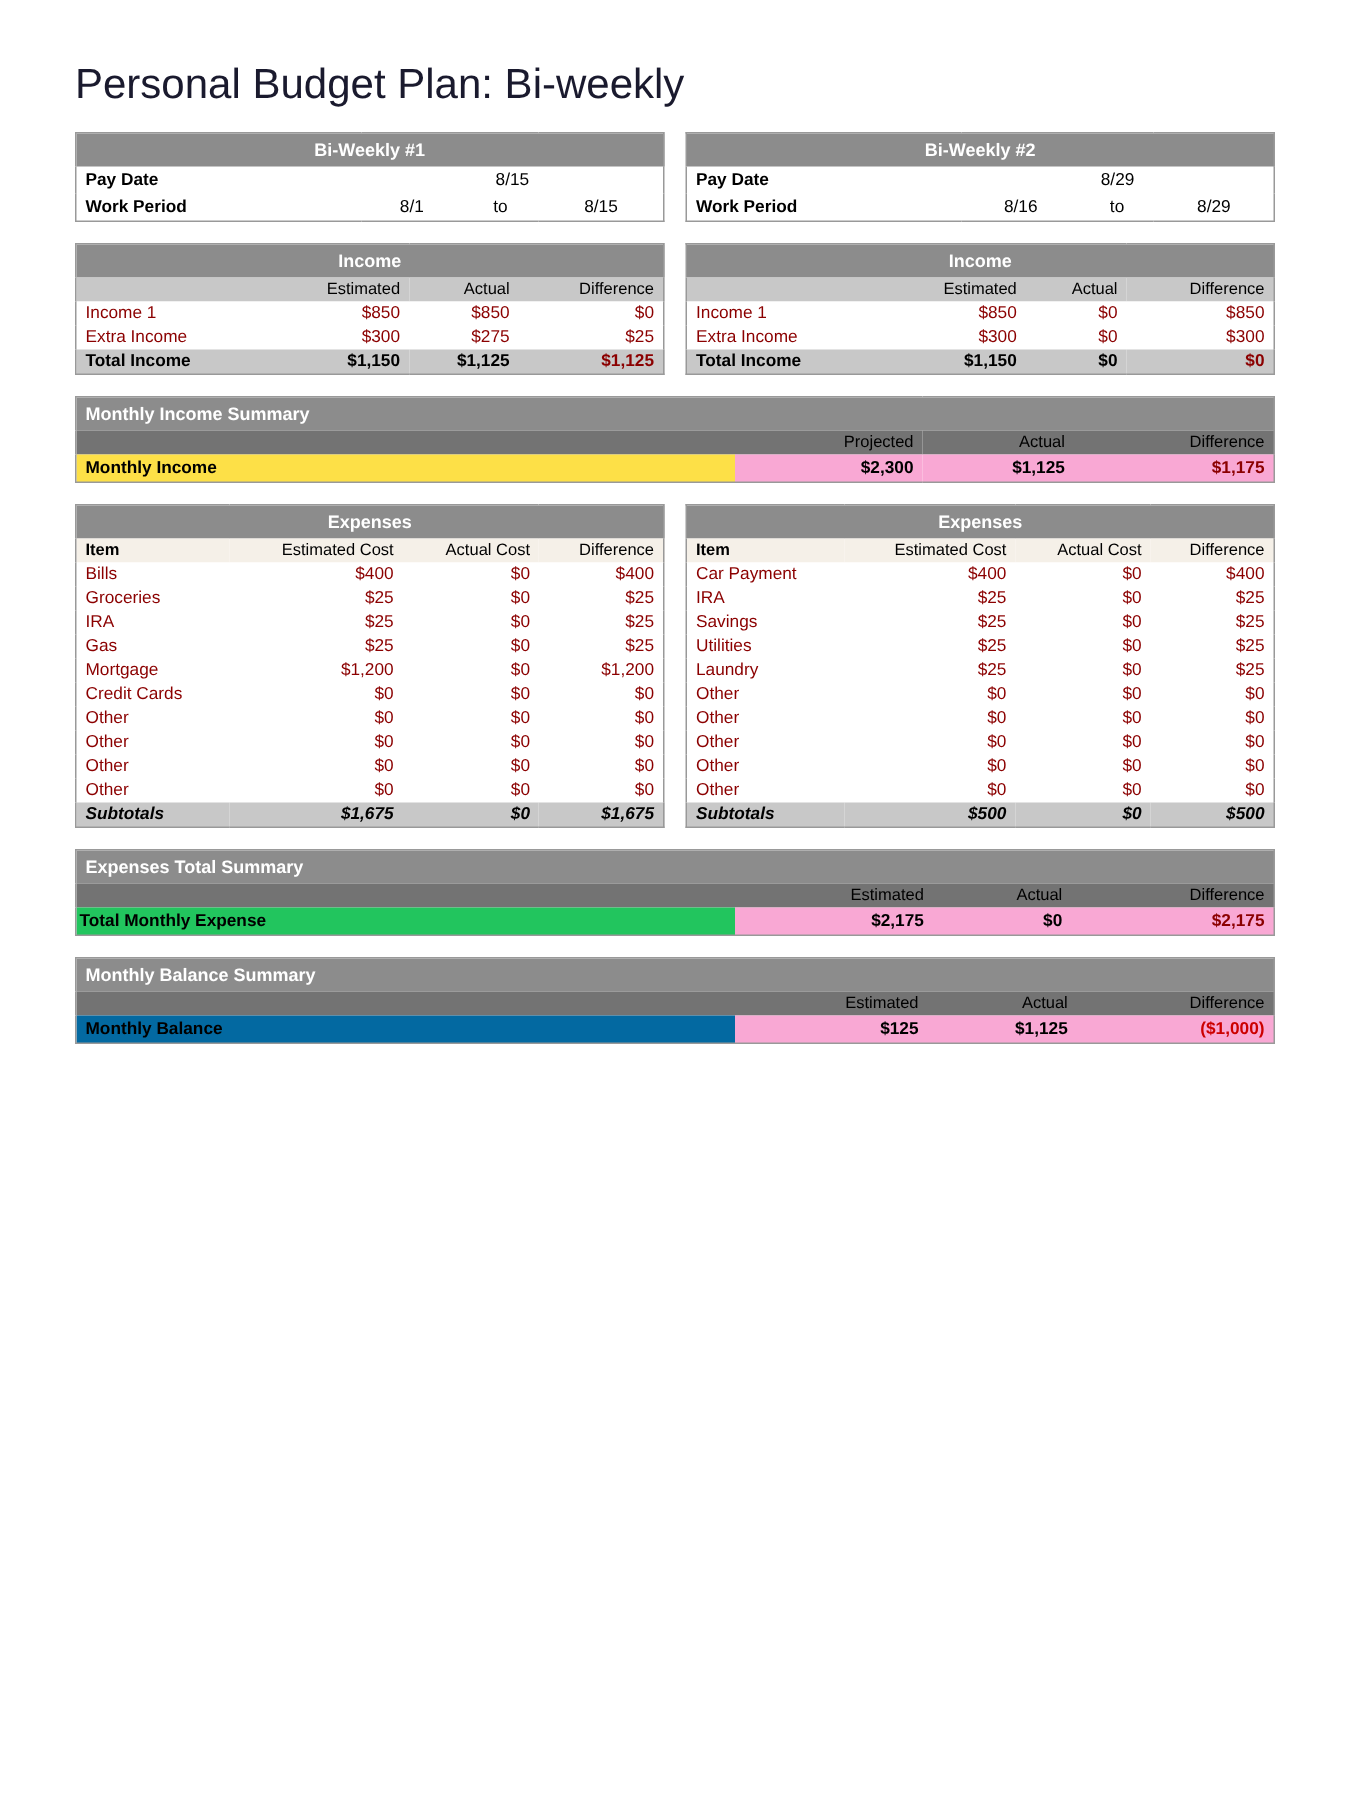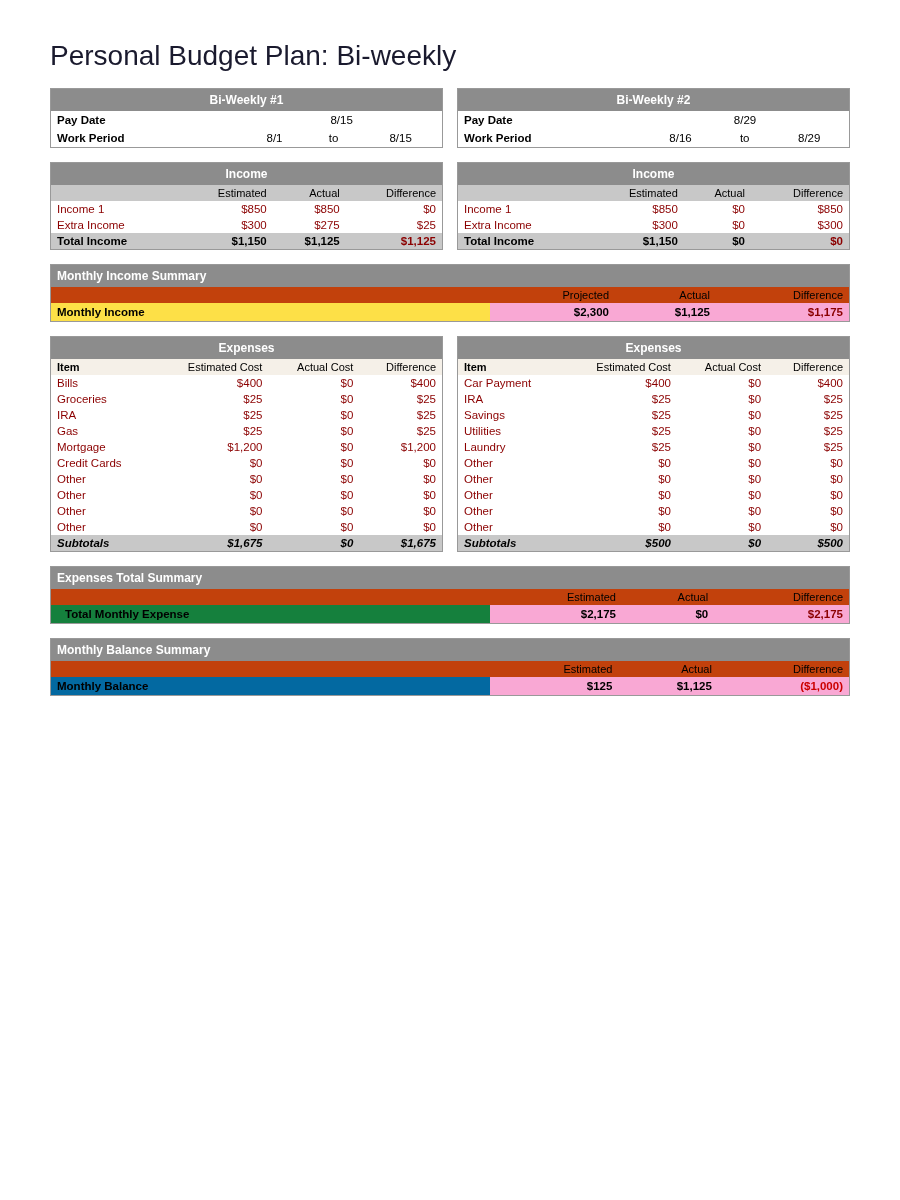--- a/index.html
+++ b/index.html
@@ -92,21 +92,21 @@
     
     .summary-section-header td {
       background: #8c8c8c;
       color: #fff;
       font-weight: bold;
       text-align: left;
       padding: 4px 6px;
       font-size: 12px;
     }
     .summary-col-header td {
-      background: #c2410c;
+      background: #737373;
       text-align: right;
       padding: 2px 6px;
       font-size: 11px;
     }
     .summary-col-header td:first-child {
       text-align: left;
     }
     .summary-data-row td {
       padding: 3px 6px;
       text-align: right;
@@ -464,21 +464,21 @@
           <tr class="summary-section-header">
         <td colspan="4">Expenses Total Summary</td>
       </tr>
       <tr class="summary-col-header">
         <td style="width:55%;"></td>
         <td>Estimated</td>
         <td>Actual</td>
         <td>Difference</td>
       </tr>
       <tr class="summary-data-row">
-        <td style="font-weight:bold;background:#15803d;padding:3px 14px;">Total Monthly Expense</td>
+        <td style="font-weight:bold;background:#22c55e;padding:3px 2px;">Total Monthly Expense</td>
         <td>$2,175</td>
         <td>$0</td>
         <td class="summary-value">$2,175</td>
       </tr>
     </tbody>
       </table>
   </div>
 
   <div>
     <table style="border:1px solid #999;">

